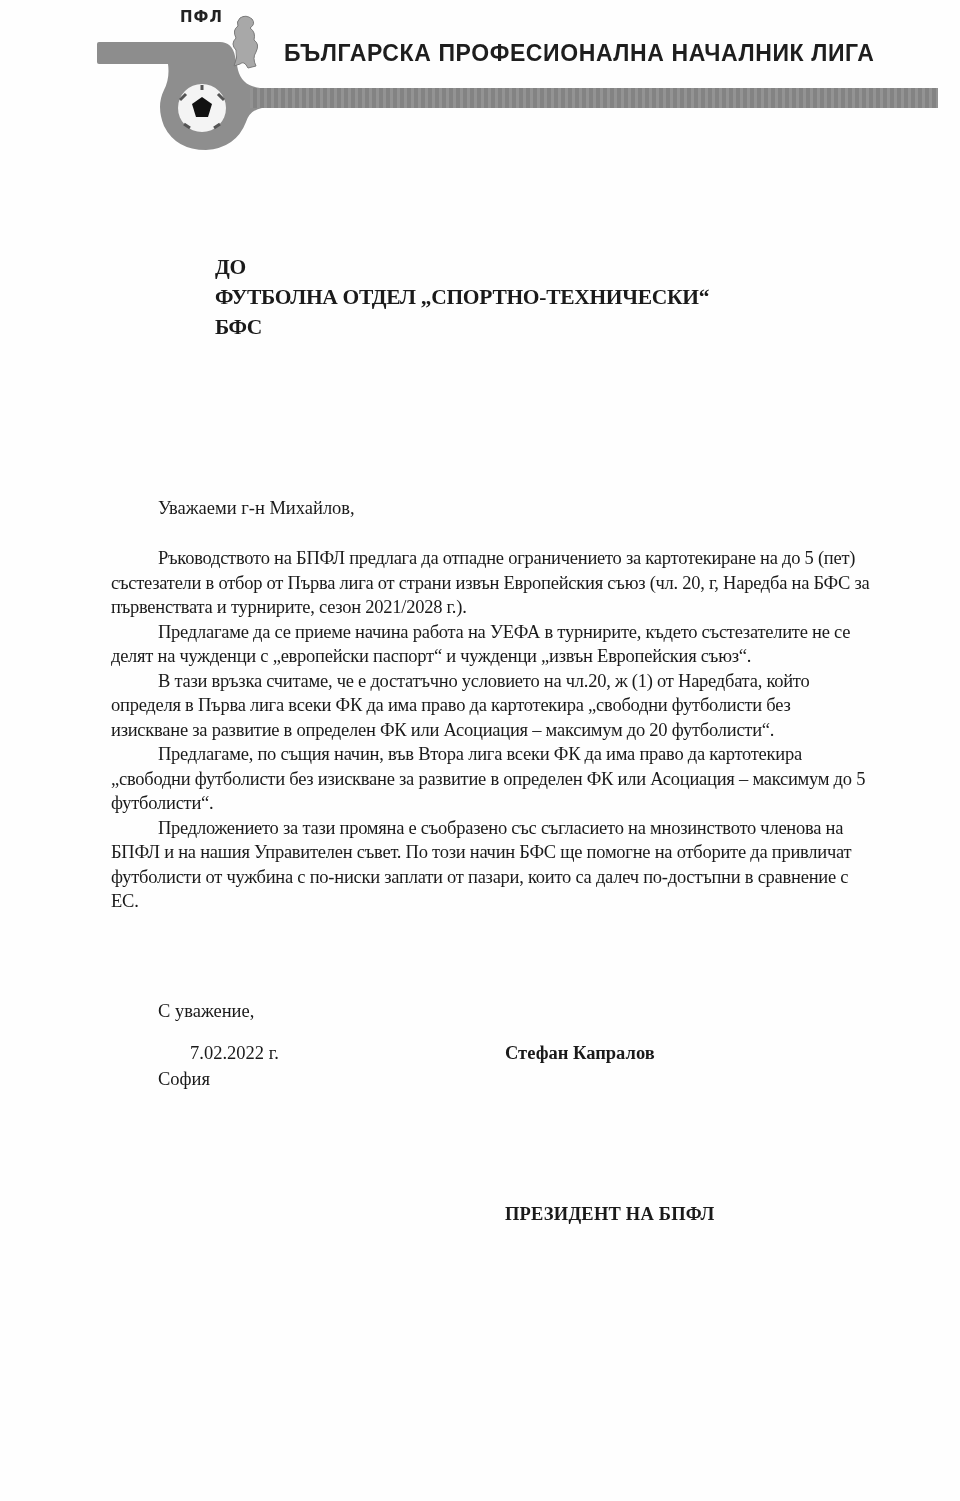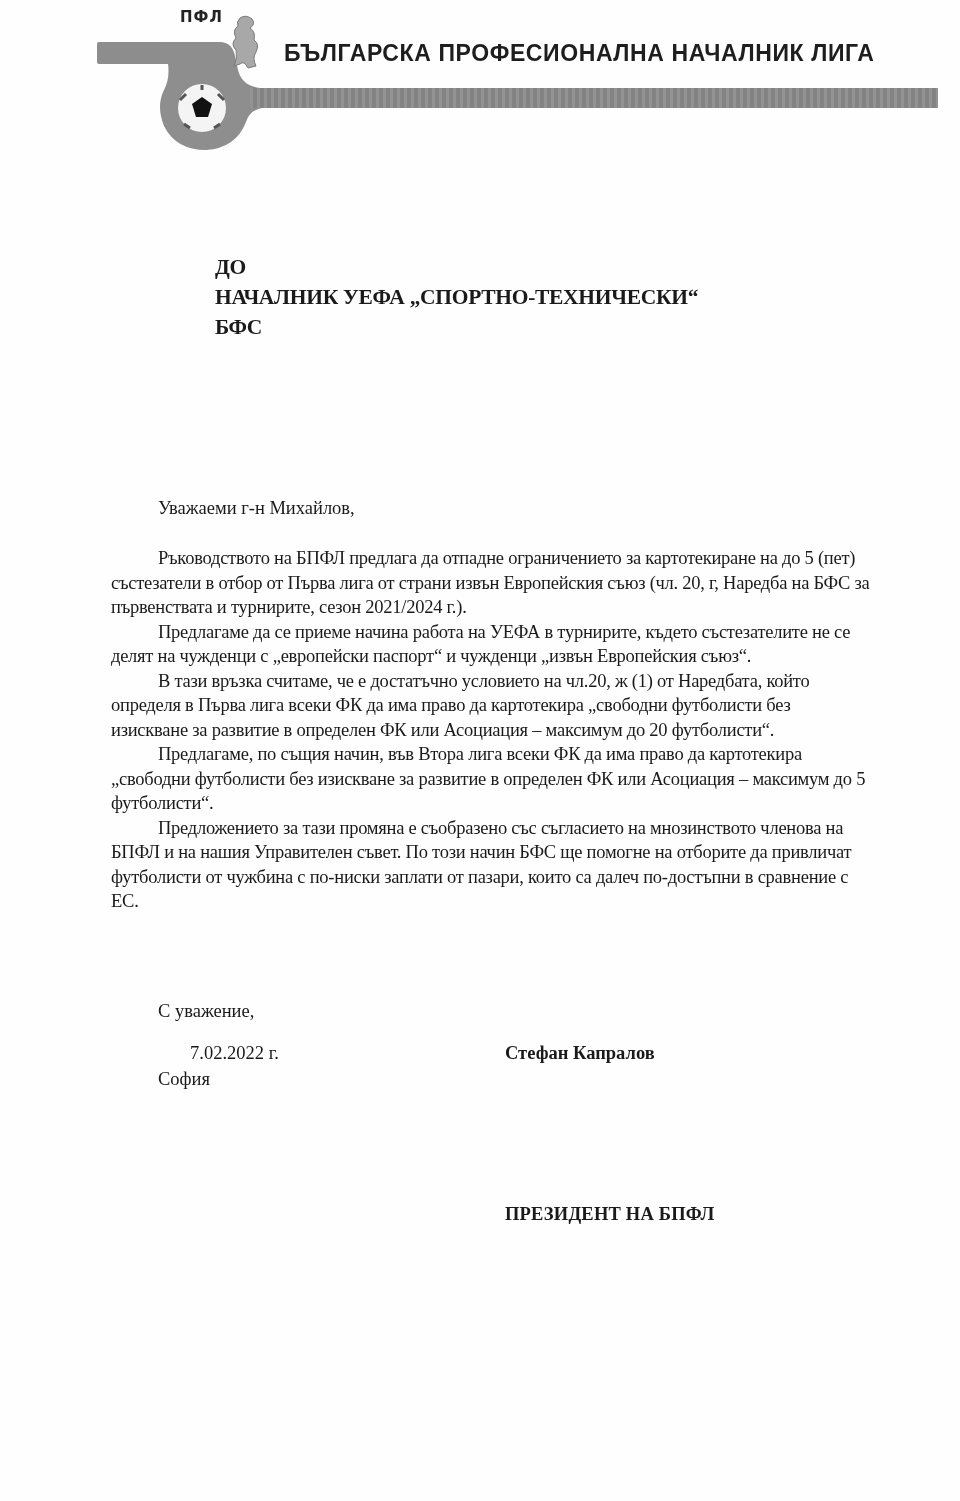--- a/index.html
+++ b/index.html
@@ -44,28 +44,28 @@
     <div class="lh-bar-main"></div>
     <span class="lh-abbrev">ПФЛ</span>
     <svg class="lh-lion" width="40" height="58" viewBox="0 0 40 58" style="position:absolute;left:226px;top:14px;">
       <path d="M14 4 Q20 0 26 5 Q30 10 24 14 Q30 18 28 26 Q34 30 30 38 Q26 44 30 52 L22 54 Q18 46 14 50 L8 52 Q12 44 10 36 Q4 30 10 24 Q6 16 12 12 Q10 8 14 4 Z" fill="#a8a8a8" stroke="#7a7a7a" stroke-width="1"></path>
     </svg>
     <div class="lh-title">БЪЛГАРСКА ПРОФЕСИОНАЛНА НАЧАЛНИК ЛИГА</div>
   </div>
 
   <div class="addressee">
     <div>ДО</div>
-    <div>НАЧАЛНИК УЕФА „СПОРТНО-ТЕХНИЧЕСКИ“</div>
+    <div>ФУТБОЛНА ОТДЕЛ „СПОРТНО-ТЕХНИЧЕСКИ“</div>
     <div>БФС</div>
   </div>
 
   <div class="salutation">Уважаеми г-н Михайлов,</div>
 
   <div class="body">
-    <p>Ръководството на БПФЛ предлага да отпадне ограничението за картотекиране на до 5 (пет) състезатели в отбор от Първа лига от страни извън Европейския съюз (чл. 20, г, Наредба на БФС за първенствата и турнирите, сезон 2021/2024 г.).</p>
+    <p>Ръководството на БПФЛ предлага да отпадне ограничението за картотекиране на до 5 (пет) състезатели в отбор от Първа лига от страни извън Европейския съюз (чл. 20, г, Наредба на БФС за първенствата и турнирите, сезон 2021/2028 г.).</p>
     <p>Предлагаме да се приеме начина работа на УЕФА в турнирите, където състезателите не се делят на чужденци с „европейски паспорт“ и чужденци „извън Европейския съюз“.</p>
     <p>В тази връзка считаме, че е достатъчно условието на чл.20, ж (1) от Наредбата, който определя в Първа лига всеки ФК да има право да картотекира „свободни футболисти без изискване за развитие в определен ФК или Асоциация – максимум до 20 футболисти“.</p>
     <p>Предлагаме, по същия начин, във Втора лига всеки ФК да има право да картотекира „свободни футболисти без изискване за развитие в определен ФК или Асоциация – максимум до 5 футболисти“.</p>
     <p>Предложението за тази промяна е съобразено със съгласието на мнозинството членова на БПФЛ и на нашия Управителен съвет. По този начин БФС ще помогне на отборите да привличат футболисти от чужбина с по-ниски заплати от пазари, които са далеч по-достъпни в сравнение с ЕС.</p>
   </div>
 
   <div class="closing">С уважение,</div>
   <div class="date">7.02.2022 г.</div>
   <div class="city">София</div>
   <div class="signer">Стефан Капралов</div>

